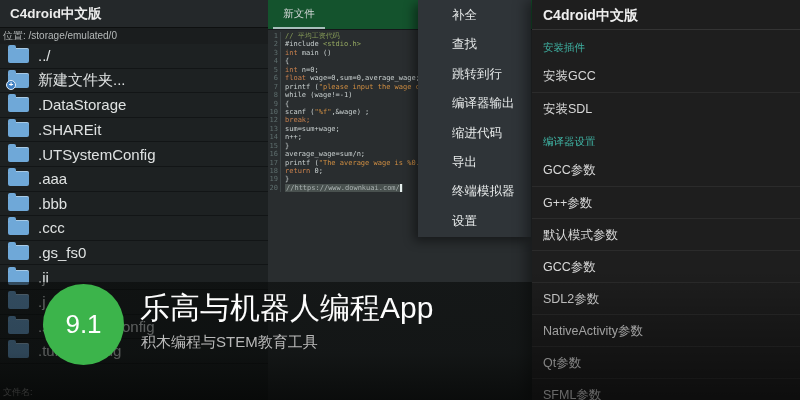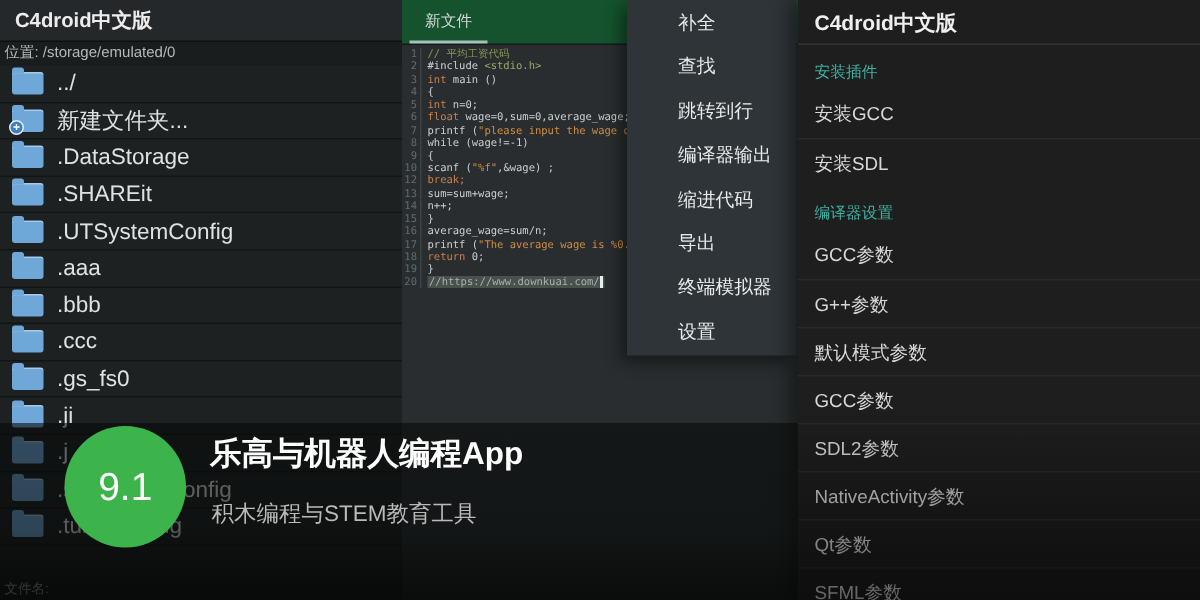--- a/index.html
+++ b/index.html
@@ -54,21 +54,21 @@
   .rp-item { height:32px; line-height:32px; padding-left:11px; color:#d8d8d8; font-size:12.5px;
     border-top:1px solid #2b2b2b; }
   .rp-item.nt { border-top:none; }
   .rp-fade { position:absolute; left:0; bottom:0; width:100%; height:130px; pointer-events:none;
     background:linear-gradient(180deg, rgba(0,0,0,0), rgba(0,0,0,.55)); }
   
   .overlay { position:absolute; left:0; top:282px; width:532px; height:118px;
     background:linear-gradient(180deg, rgba(6,8,7,.58) 0%, rgba(6,8,7,.62) 60%, rgba(3,4,3,.8) 100%); }
   .rating-badge { position:absolute; left:43px; top:2px; width:81px; height:81px; border-radius:50%;
     display:flex; align-items:center; justify-content:center; color:#fff; font-size:26px; }
-  .promo-title { position:absolute; left:140px; top:6px; color:#fdfdfd; font-size:21px;font-weight:bold; }
+  .promo-title { position:absolute; left:140px; top:6px; color:#fdfdfd; font-size:30px; }
   .promo-sub { position:absolute; left:141px; top:51px; color:#b9b9b9; font-size:15px; }
 </style>
 </head>
 <body>
 
 <div class="screen">
 
   <section class="left-panel">
     <div class="lp-title">C4droid中文版</div>
     <div class="lp-path">位置: /storage/emulated/0</div>

